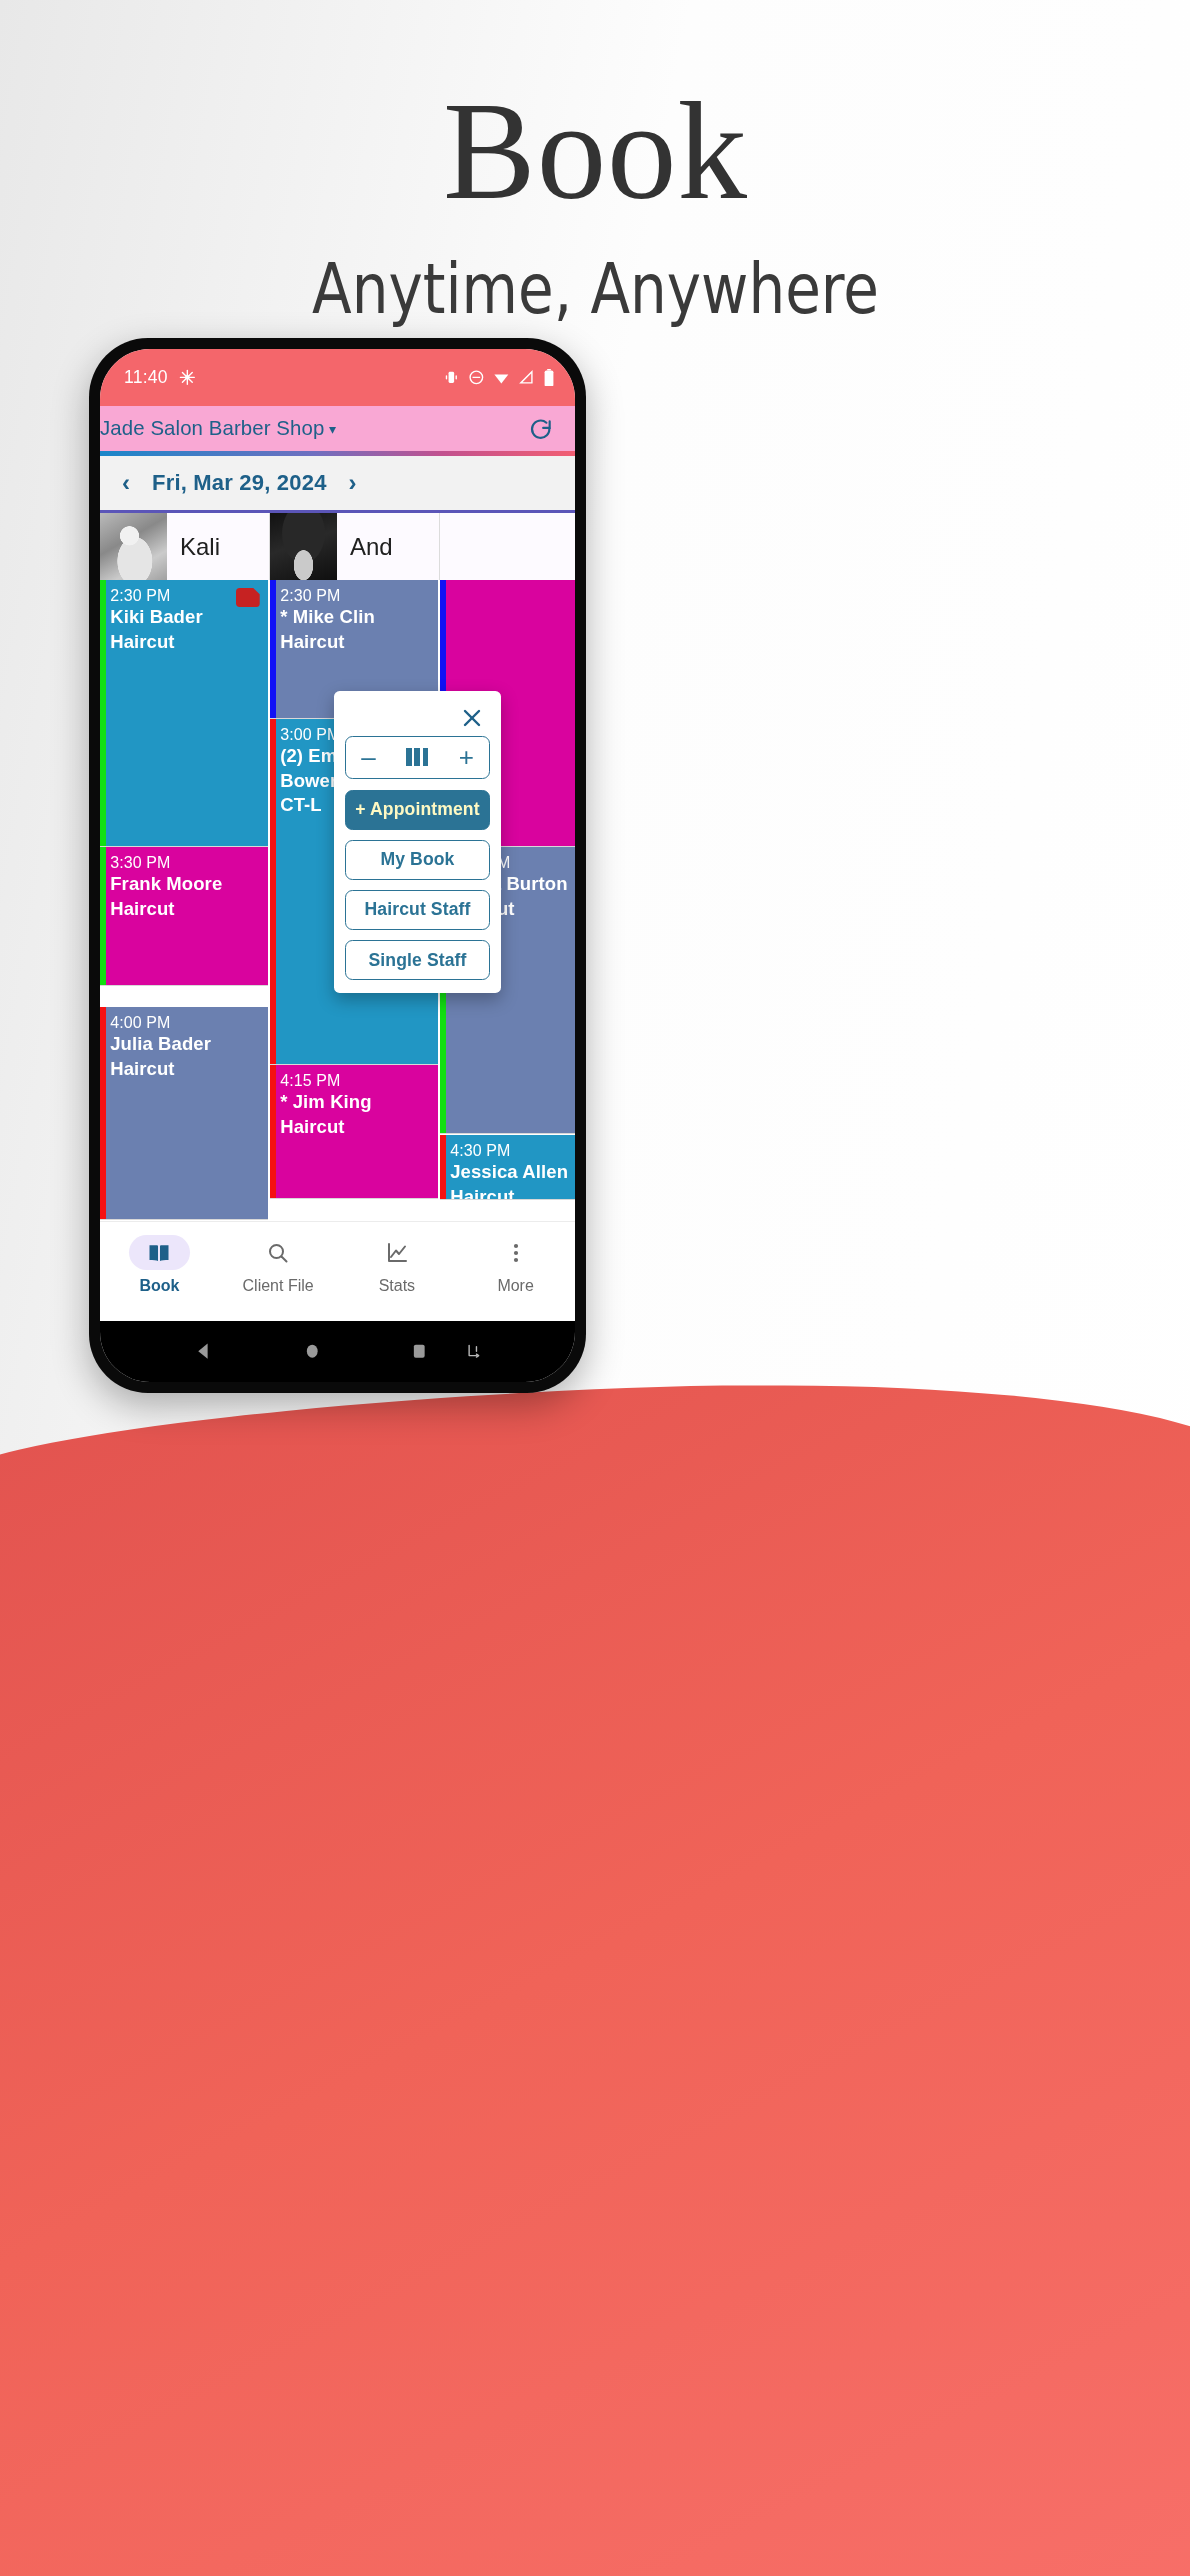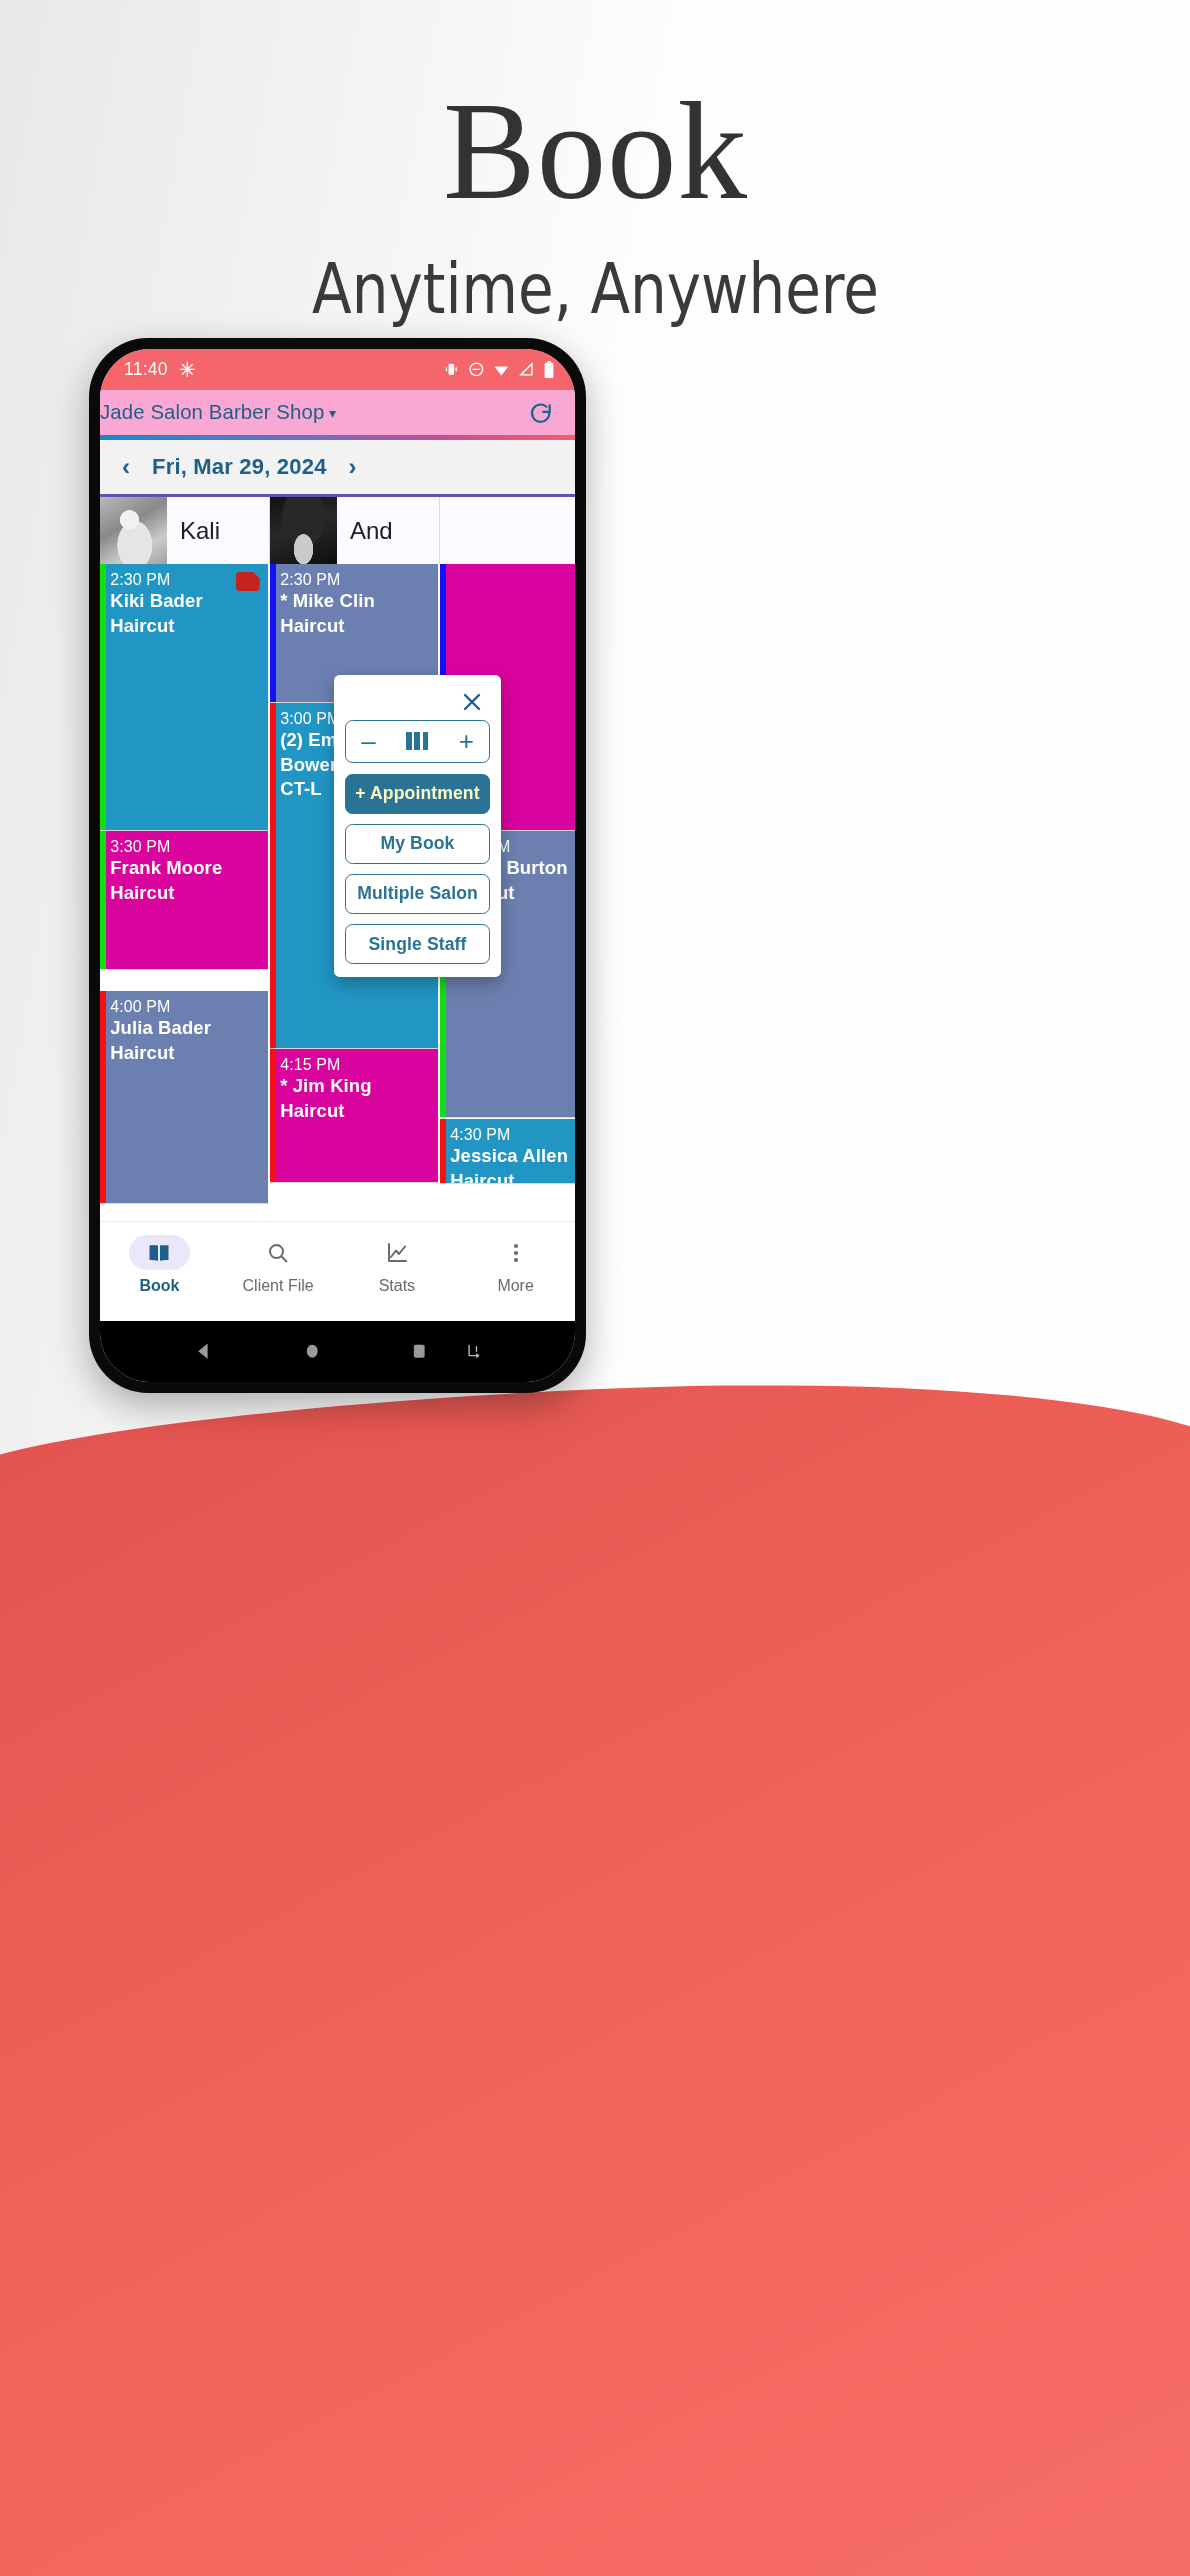--- a/index.html
+++ b/index.html
@@ -69,21 +69,21 @@
     background: #ffffff;
     border-radius: 50px;
     overflow: hidden;
     position: relative;
     display: flex;
     flex-direction: column;
   }
 
   
   #status-bar {
-    height: 41px;
+    height: 57px;
     background: #f4666b;
     display: flex;
     align-items: center;
     padding: 0 20.4px 0 24px;
     flex: 0 0 auto;
     color: #ffffff;
   }
   #status-time {
     font-size: 17.6px;
     font-weight: 500;
@@ -484,21 +484,21 @@
         <span class="step-sym">–</span>
         <span id="col-ico">
               <i></i>
               <i></i>
               <i></i>
             </span>
         <span class="step-sym">+</span>
       </div>
       <div class="pbtn filled">+ Appointment</div>
       <div class="pbtn">My Book</div>
-      <div class="pbtn">Multiple Salon</div>
+      <div class="pbtn">Haircut Staff</div>
       <div class="pbtn" style="margin-bottom:0;">Single Staff</div>
     </div>
   </div>
 
   <div id="bottom-nav">
     <div class="nav-item active">
       <div class="nav-pill">
         <svg width="24" height="24" viewBox="0 0 24 24" fill="#1e6089">
           <path d="M2.5 4.2h7.4c.6 0 1.1.5 1.1 1.1V20c-1.3-.9-5-1.1-8.5-1.1z"></path>
           <path d="M21.5 4.2h-7.4c-.6 0-1.1.5-1.1 1.1V20c1.3-.9 5-1.1 8.5-1.1z"></path>

